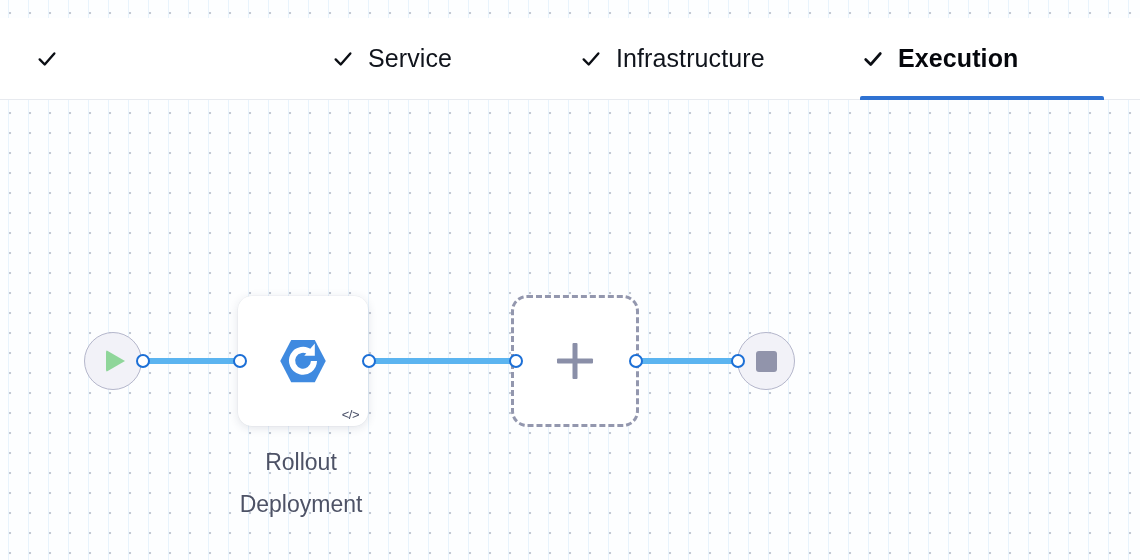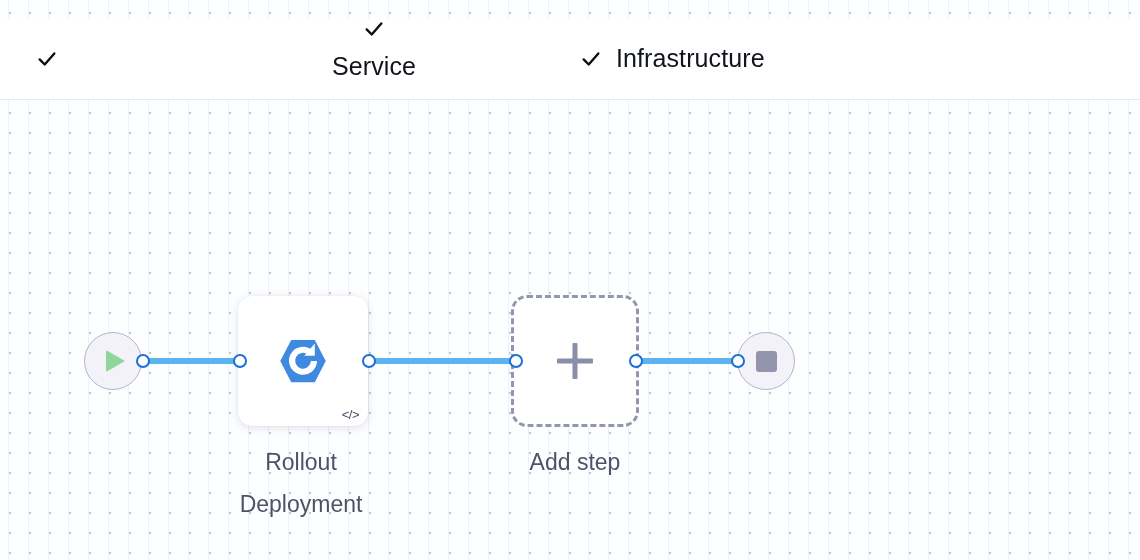--- a/index.html
+++ b/index.html
@@ -92,21 +92,21 @@
     right: 0;
     height: 4px;
     background: #2f72d2;
     border-radius: 2px 2px 0 0;
     display: none;
   }
   .tab.active .tab-underline { display: block; }
 
   
   #tab-0 { left: 34px;  }
-  #tab-1 { left: 330px; flex-direction: column; }
+  #tab-1 { left: 330px; }
   #tab-2 { left: 578px; align-items: center; }
   #tab-3 { left: 860px; width: 240px; }
 
   
   .graph {
     position: absolute;
     left: 0;
     top: 0;
     width: 1140px;
     height: 560px;
@@ -284,20 +284,29 @@
       <div class="tab" id="tab-2">
         <span class="check">
           <svg viewBox="0 0 24 24" width="22" height="22" fill="none" stroke="currentColor" stroke-width="2.6" stroke-linecap="round" stroke-linejoin="round">
             <path d="M4 12.5 L9.5 18 L20 6"></path>
           </svg>
         </span>
         <span class="tab-label">Infrastructure</span>
 
       </div>
 
+      <div class="tab active" id="tab-3">
+        <span class="check">
+          <svg viewBox="0 0 24 24" width="22" height="22" fill="none" stroke="currentColor" stroke-width="2.9" stroke-linecap="round" stroke-linejoin="round">
+            <path d="M4 12.5 L9.5 18 L20 6"></path>
+          </svg>
+        </span>
+        <span class="tab-label">Execution</span>
+        <span class="tab-underline"></span>
+      </div>
 
     </div>
   </div>
 
   <div class="graph">
 
     <svg class="edges" viewBox="0 0 1140 560">
       <g stroke="#5bb4f0" stroke-width="6" stroke-linecap="round" fill="none">
         <line x1="143" y1="361" x2="240" y2="361"></line>
         <line x1="369" y1="361" x2="516" y2="361"></line>
@@ -336,17 +345,16 @@
     <div class="port" style="left:143px; top:361px;"></div>
     <div class="port" style="left:240px; top:361px;"></div>
     <div class="port" style="left:369px; top:361px;"></div>
     <div class="port" style="left:516px; top:361px;"></div>
     <div class="port" style="left:636px; top:361px;"></div>
     <div class="port" style="left:738px; top:361px;"></div>
 
     <div class="node-caption" style="left:301px; top:441px; width:230px;">Rollout
 Deployment</div>
 
-    <div class="node-caption" style="left:575px; top:441px; width:210px;">Add step</div>
 
   </div>
 
 </div>
 
 </body></html>

